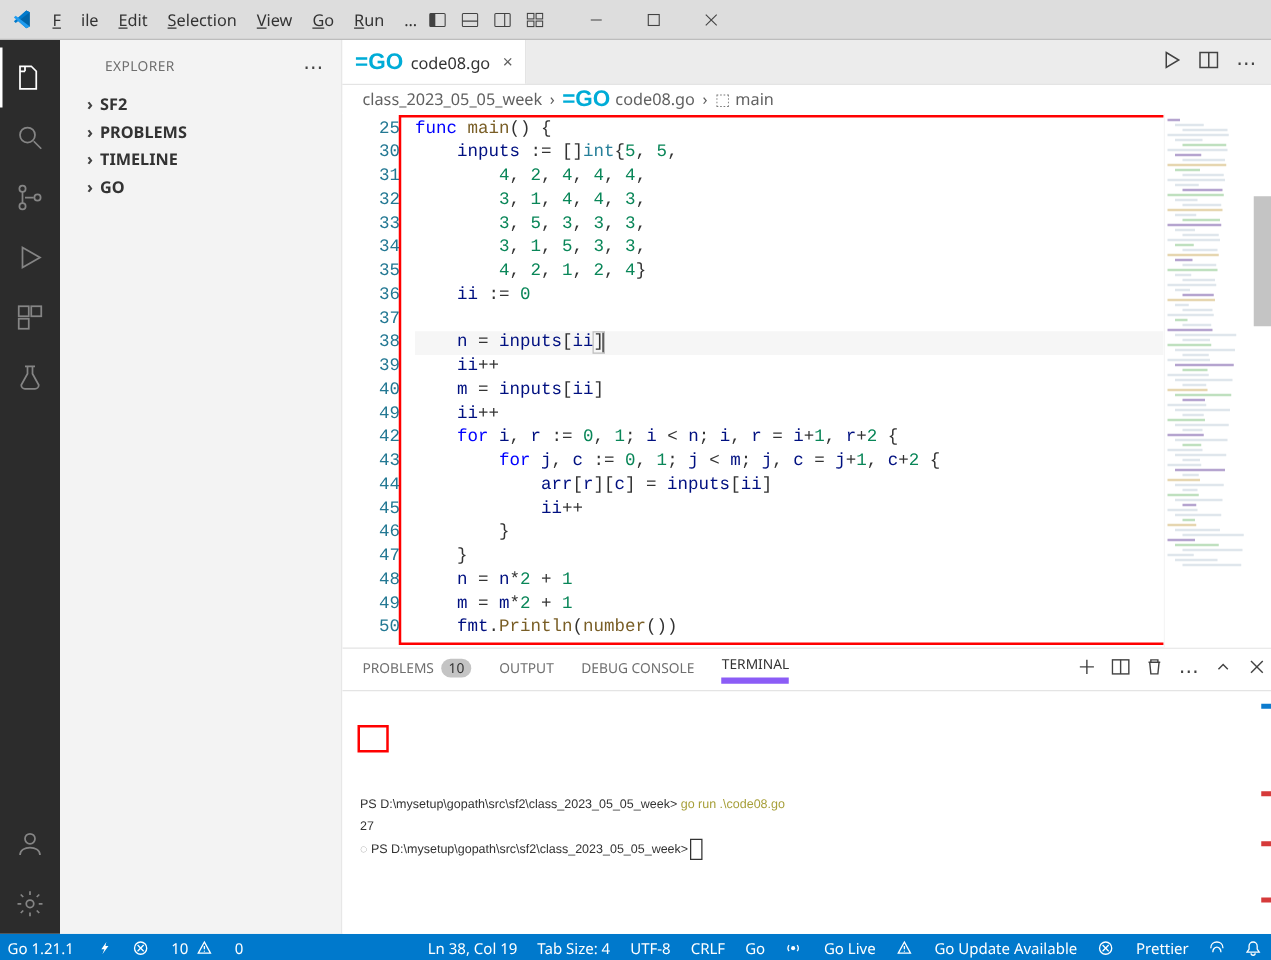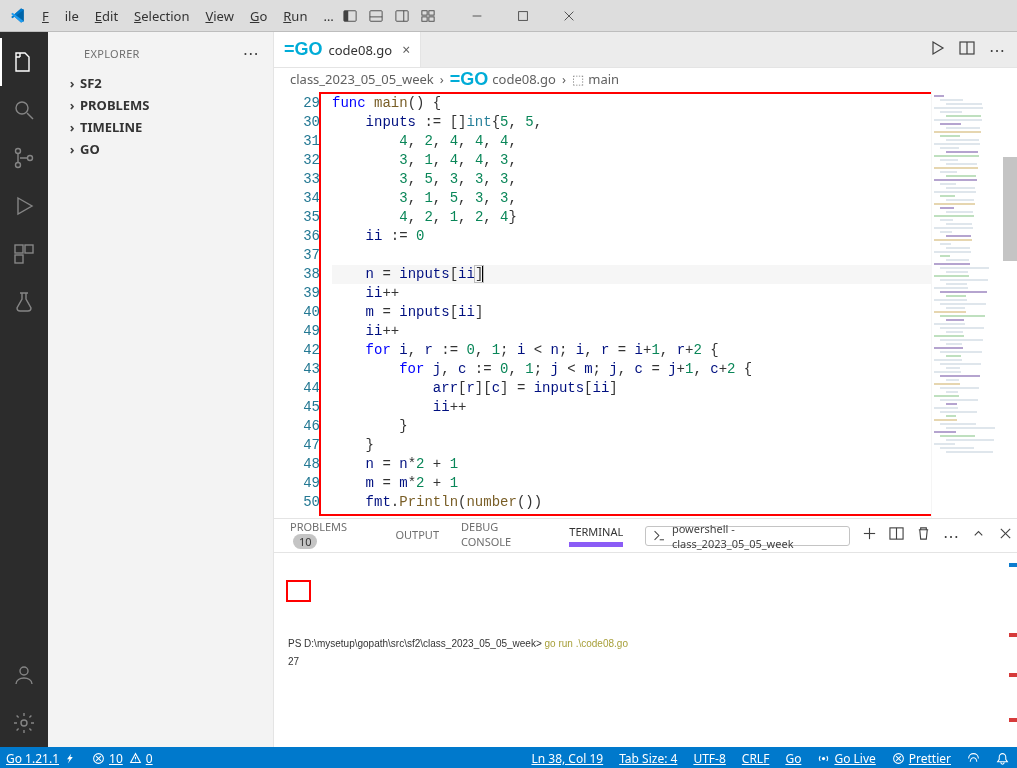--- a/index.html
+++ b/index.html
@@ -266,21 +266,21 @@
   .term-scrollmarks {
     position:absolute; right:0; top:0; bottom:0; width:12px;
   }
   .term-scrollmarks div { position:absolute; right:0; width:8px; height:4px; }
 
   
   .statusbar .sb-group { display:flex; align-items:center; height:100%; gap:6px; padding:0 8px;}
   .statusbar .sb-group.first { padding-left:6px; }
   .statusbar .sb-spacer { flex:1; }
   .statusbar svg { width:13px; height:13px; stroke:#fff; fill:none; stroke-width:1.3; }
-  .statusbar .sb-item { display:flex; align-items:center; gap:4px;text-decoration:underline; }
+  .statusbar .sb-item { display:flex; align-items:center; gap:18px; }
 
 </style>
 </head>
 <body>
 
 <div class="titlebar">
   <div class="logo">
     <svg viewBox="0 0 24 24">
         <path d="M17 2 L6 12 L17 22 L21 20 L21 4 Z" fill="#0065a9"></path>
         <path d="M17 2 L3 14 L5 16 L21 4 Z" fill="#007acc"></path>
@@ -450,21 +450,21 @@
       <span class="go-icon">=GO</span>
       <span>code08.go</span>
       <span class="sep">›</span>
       <span class="cube">⬚</span>
       <span>main</span>
     </div>
 
     <div class="code-split">
       <div class="code-area">
         <div class="gutter" id="gutter">
-            <div>29</div>
+            <div>25</div>
             <div>30</div>
             <div>31</div>
             <div>32</div>
             <div>33</div>
             <div>34</div>
             <div>35</div>
             <div>36</div>
             <div>37</div>
             <div>38</div>
             <div>39</div>
@@ -586,27 +586,20 @@
       <div class="panel-tabs">
         <span class="ptab">
           <span>PROBLEMS</span>
           &nbsp;<span class="badge">10</span>
         </span>
         <span class="ptab">OUTPUT</span>
         <span class="ptab">DEBUG CONSOLE</span>
         <span class="ptab active">TERMINAL</span>
 
         <div class="right">
-          <span class="profile">
-            <svg viewBox="0 0 16 16">
-                <polyline points="3,3 8,8 3,13"></polyline>
-                <line x1="9" y1="13" x2="14" y2="13"></line>
-              </svg>
-            <span>powershell - class_2023_05_05_week</span>
-          </span>
           <span><svg viewBox="0 0 16 16">
                 <line x1="8" y1="2" x2="8" y2="14"></line>
                 <line x1="2" y1="8" x2="14" y2="8"></line>
               </svg></span>
           <span><svg viewBox="0 0 16 16">
                 <rect x="1" y="2" width="14" height="12"></rect>
                 <line x1="8" y1="2" x2="8" y2="14"></line>
               </svg></span>
           <span><svg viewBox="0 0 16 16">
                 <path d="M3 4h10M5 4V2h6v2M4 4l1 10h6l1-10"></path>
@@ -623,21 +616,21 @@
       </div>
 
       <div class="terminal" id="terminal">
         <div class="redbox-t" style="left:12px; top:27px; width:21px; height:18px;"></div>
         <div class="term-scrollmarks">
           <div style="top:10px; background:#0d7cce;"></div>
           <div style="top:80px; background:#d63a3a;"></div>
           <div style="top:120px; background:#d63a3a;"></div>
           <div style="top:165px; background:#d63a3a;"></div>
         </div>
-      <div><span>PS D:\mysetup\gopath\src\sf2\class_2023_05_05_week&gt;</span><span class="cmd"> go run .\code08.go</span></div><div>27</div></div>
+      <div><span>PS D:\mysetup\gopath\src\sf2\class_2023_05_05_week&gt;</span><span class="cmd"> go run .\code08.go</span></div><div>27</div><div><span style="color:#888">◌ </span><span>PS D:\mysetup\gopath\src\sf2\class_2023_05_05_week&gt;</span> <span class="tcursor"></span></div></div>
     </div>
 
   </div>
 
 </div>
 
 <div class="statusbar">
   <div class="sb-group first">
     <span class="sb-item">
       <span>Go 1.21.1</span>
@@ -687,20 +680,30 @@
       <svg viewBox="0 0 16 16">
           <circle cx="8" cy="8" r="2" fill="#fff" stroke="none"></circle>
           <path d="M4 5a5 5 0 0 0 0 6M12 5a5 5 0 0 1 0 6"></path>
         </svg>
       <span>Go Live</span>
     </span>
   </div>
   <div class="sb-group">
     <span class="sb-item">
       <svg viewBox="0 0 16 16">
+          <path d="M8 2 L14 13 H2 Z"></path>
+          <line x1="8" y1="6" x2="8" y2="9"></line>
+          <circle cx="8" cy="11" r=".6" fill="#fff" stroke="none"></circle>
+        </svg>
+      <span>Go Update Available</span>
+    </span>
+  </div>
+  <div class="sb-group">
+    <span class="sb-item">
+      <svg viewBox="0 0 16 16">
           <circle cx="8" cy="8" r="6"></circle>
           <line x1="5" y1="5" x2="11" y2="11"></line>
           <line x1="11" y1="5" x2="5" y2="11"></line>
         </svg>
       <span>Prettier</span>
     </span>
   </div>
   <div class="sb-group">
     <span class="sb-item">
       <svg viewBox="0 0 16 16">

